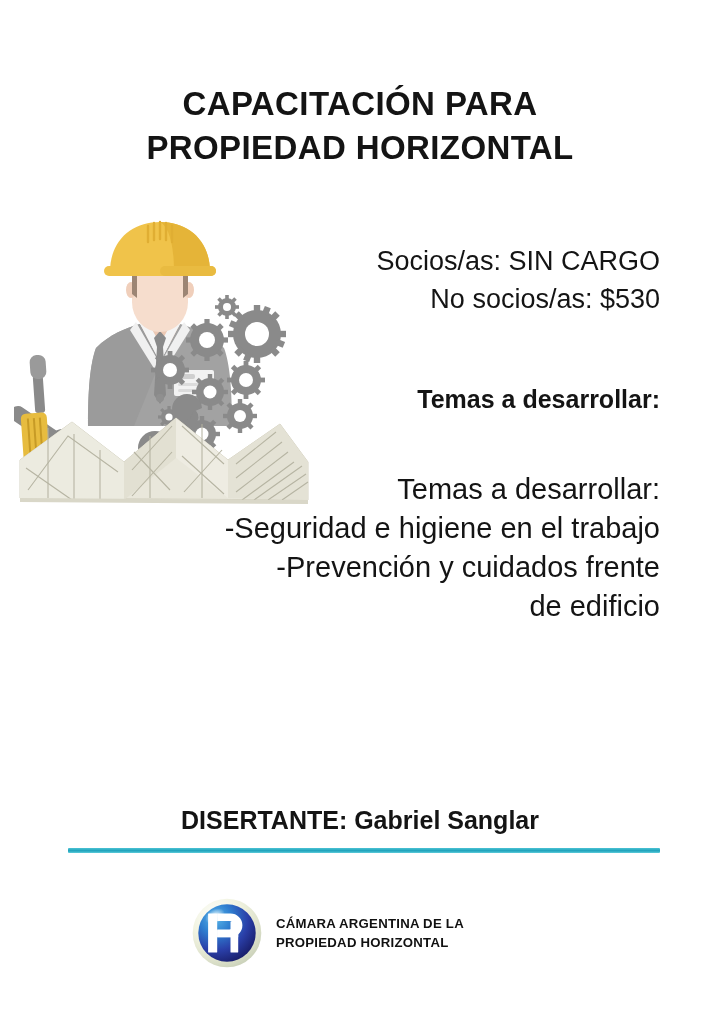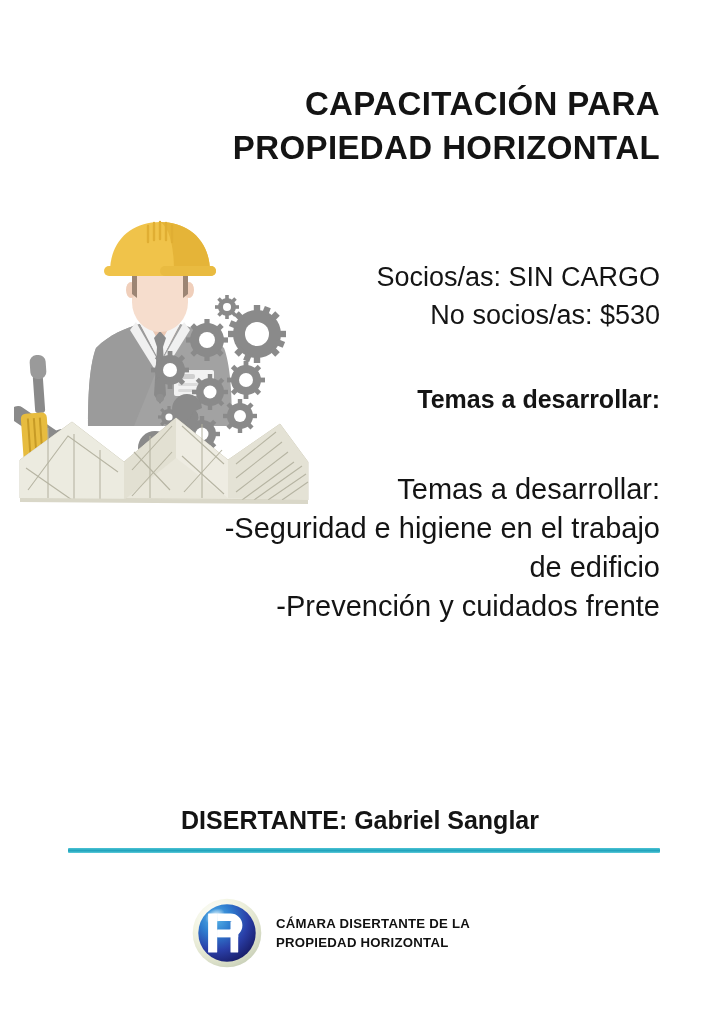--- a/index.html
+++ b/index.html
@@ -20,34 +20,34 @@
     overflow: hidden;
     margin: 0 auto;
   }
 
   
   .title-block {
     position: absolute;
     left: 60px;
     top: 82px;
     width: 600px;
-    text-align: right;
+    text-align: center;
     color: #141414;
     font-weight: 700;
     font-size: 33px;
     line-height: 1.32;
     letter-spacing: 0.4px;
   }
   .title-line { display: block; white-space: nowrap; }
 
   
   .price-block {
     position: absolute;
     left: 60px;
-    top: 258px;
+    top: 242px;
     width: 600px;
     text-align: right;
     color: #141414;
     font-size: 27px;
     line-height: 1.42;
     font-weight: 400;
   }
   .price-line { display: block; }
 
   
@@ -378,22 +378,22 @@
   <div class="price-block">
     <span class="price-line">Socios/as: SIN CARGO</span>
     <span class="price-line">No socios/as: $530</span>
   </div>
 
   <div class="subhead">Temas a desarrollar:</div>
 
   <div class="topics-block">
     <span class="topic-line">Temas a desarrollar:</span>
     <span class="topic-line">-Seguridad e higiene en el trabajo</span>
+    <span class="topic-line">-Prevención y cuidados frente</span>
     <span class="topic-line">de edificio</span>
-    <span class="topic-line">-Prevención y cuidados frente</span>
   </div>
 
   <div class="speaker">DISERTANTE: Gabriel Sanglar</div>
 
   <div class="divider"></div>
 
   <div class="logo-row">
     <svg class="logo-mark" viewBox="0 0 100 100">
       <defs>
         <radialGradient id="sphereOuter" cx="35%" cy="28%" r="78%">
@@ -418,18 +418,18 @@
 
       <g fill="#ffffff">
         <rect x="23" y="22" width="13" height="56" rx="1"></rect>
         <path d="M36 22 h19 a17 17 0 0 1 0 34 h-19 v-11 h17 a6 6 0 0 0 0 -12 h-17 z"></path>
         <rect x="55" y="34" width="11" height="44" rx="1"></rect>
         <rect x="36" y="46" width="30" height="10"></rect>
       </g>
       <ellipse cx="33" cy="26" rx="15" ry="10" fill="url(#glint)" transform="rotate(-28 33 26)"></ellipse>
     </svg>
     <div class="logo-text">
-      <span>CÁMARA DISERTANTE DE LA</span>
+      <span>CÁMARA ARGENTINA DE LA</span>
       <span>PROPIEDAD HORIZONTAL</span>
     </div>
   </div>
 
 </div>
 
 </body></html>

